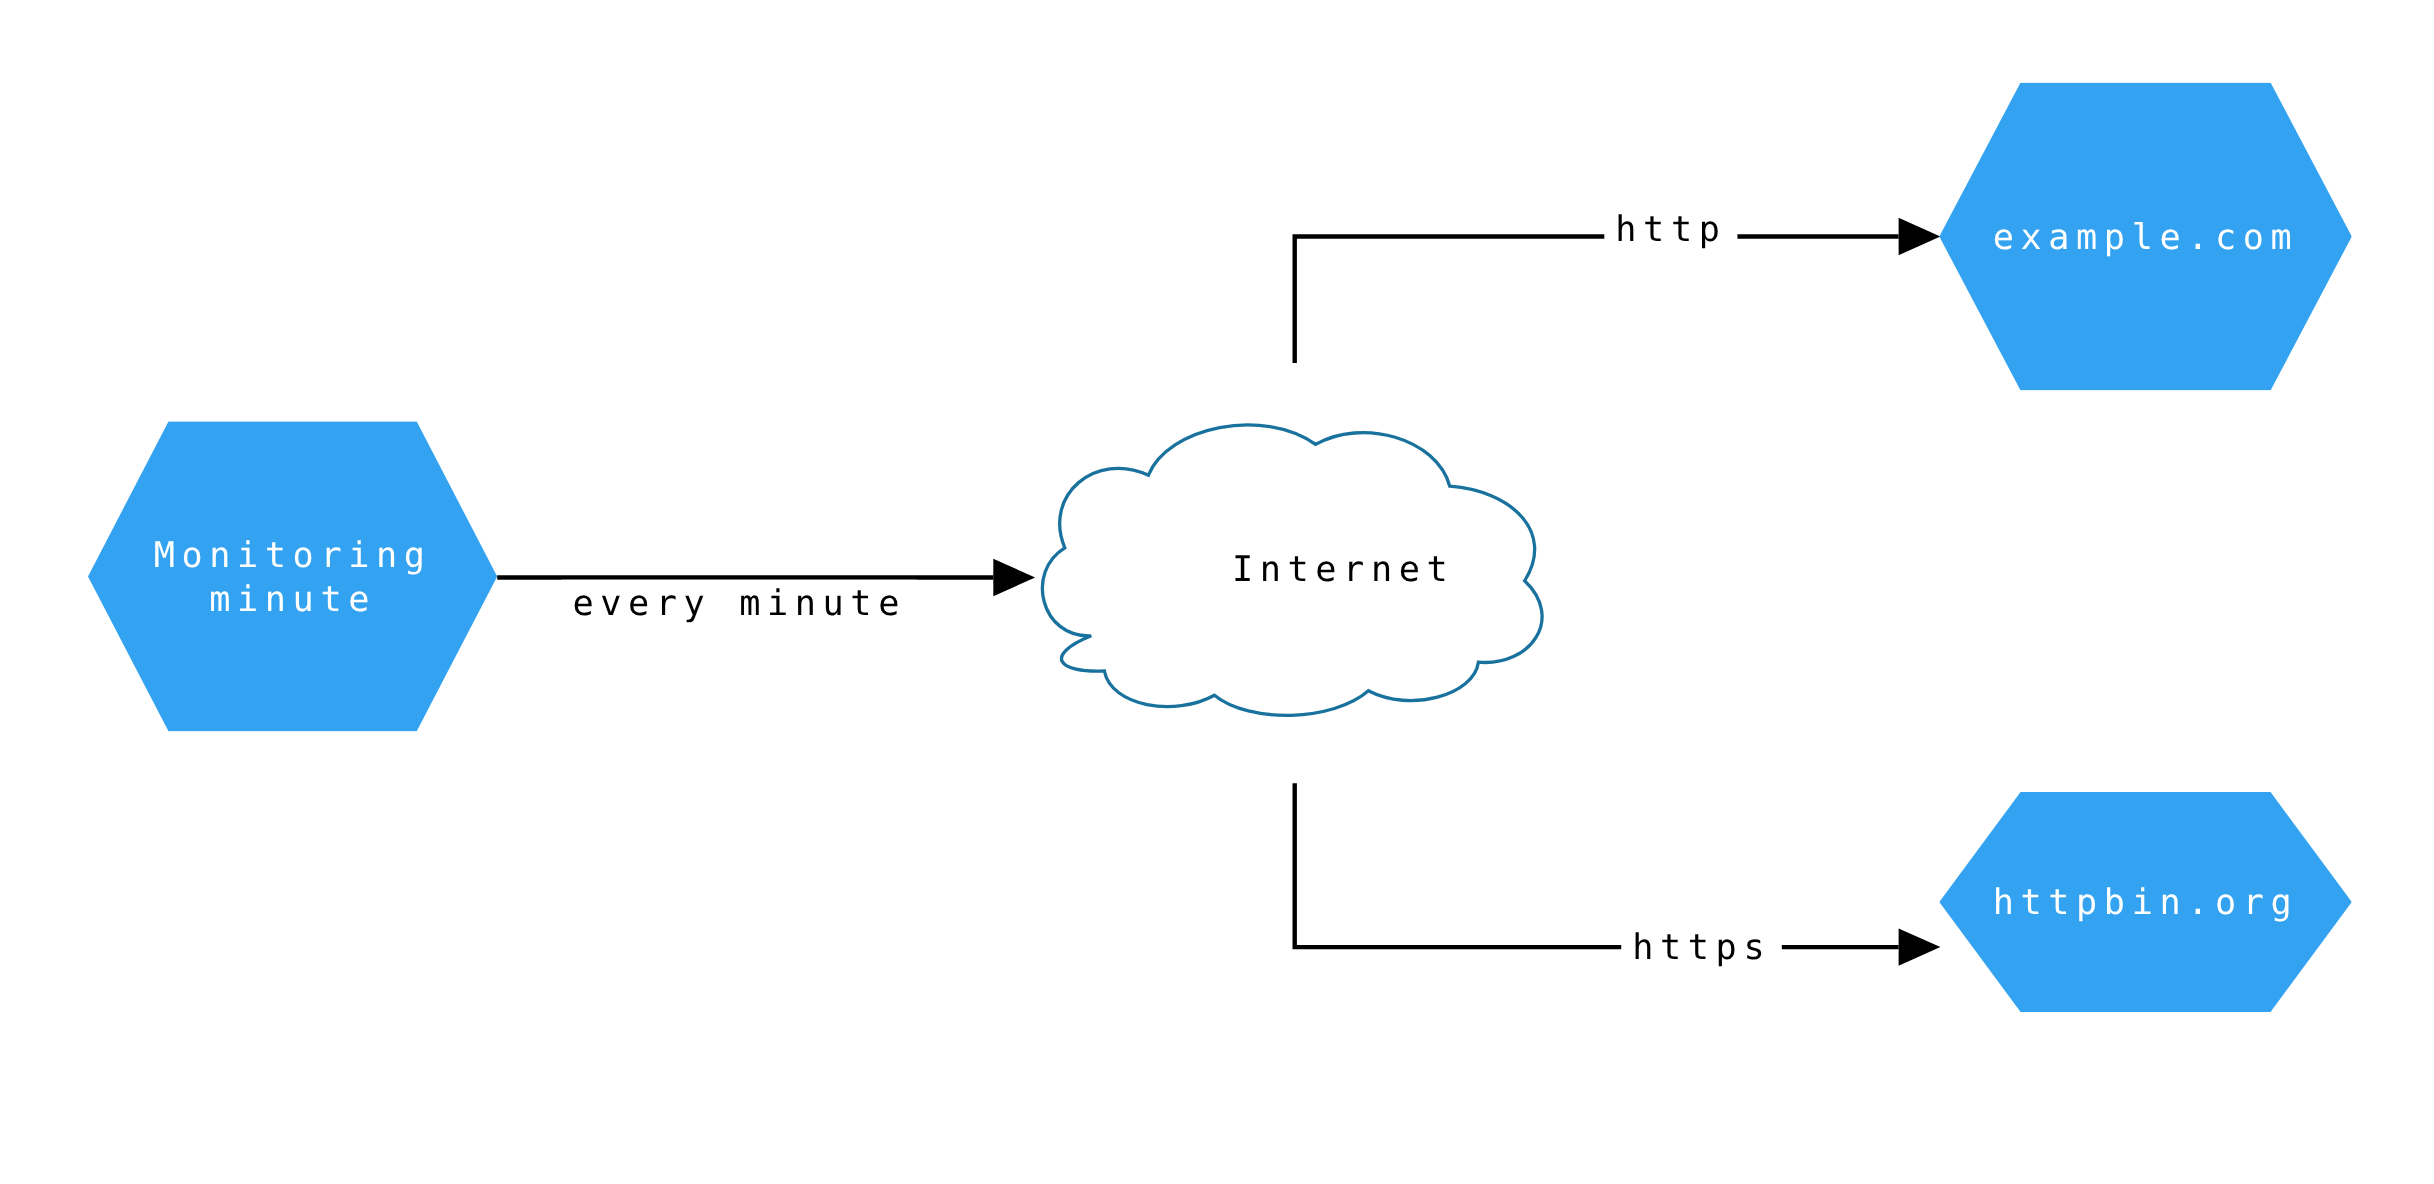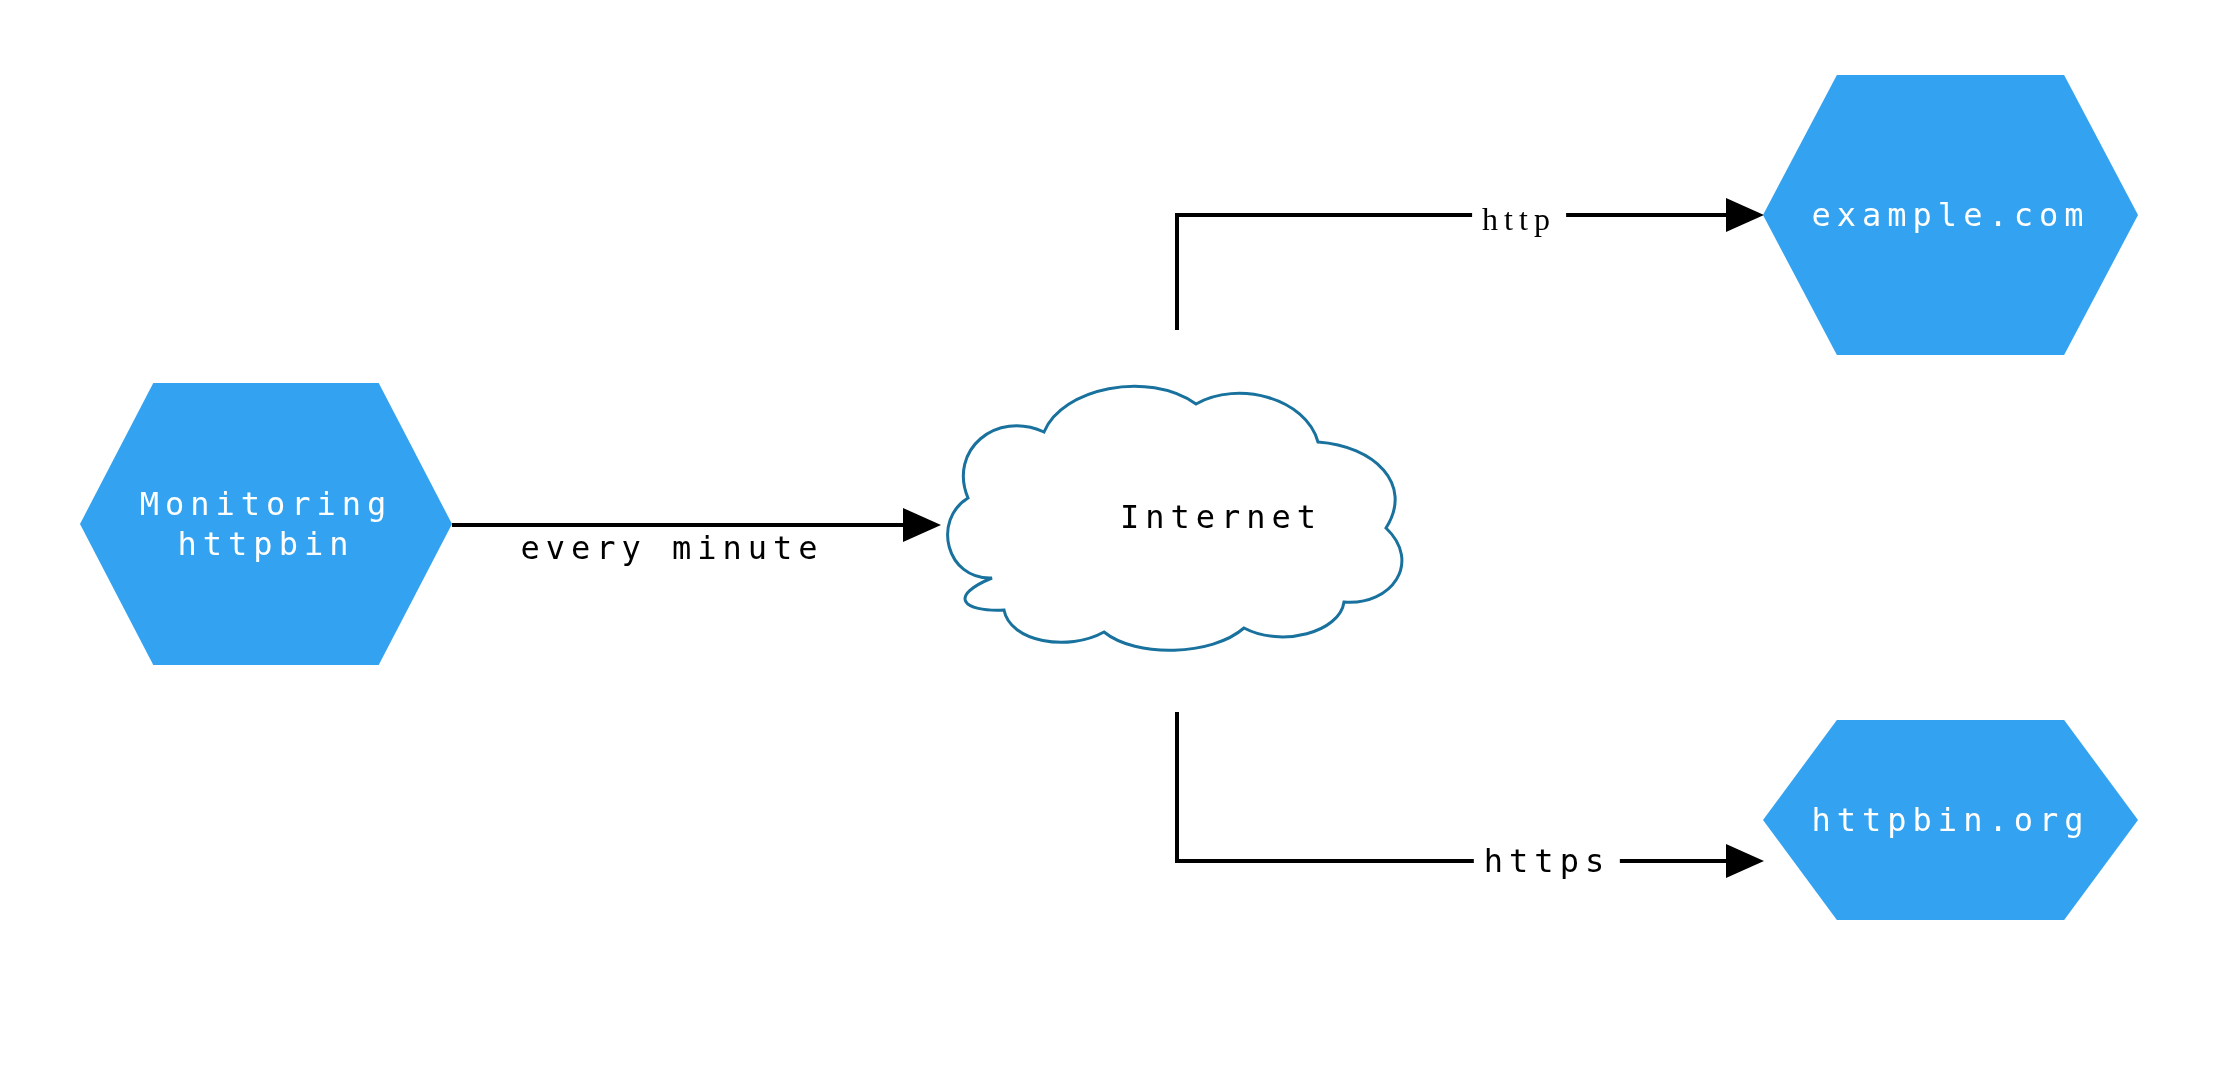--- a/index.html
+++ b/index.html
@@ -67,32 +67,32 @@
                C 434 64 474 102 446 146
                C 482 180 452 224 404 220
                C 400 250 342 266 304 246
                C 272 274 196 276 164 250
                C 128 270 70 260 64 228
                C 22 230 8 214 52 196 Z"></path>
     </g>
   </svg>
 
   <div class="hex" style="left:80px;top:383px;width:372px;height:282px;">
-    <span class="hex-label">Monitoring httpbin</span>
+    <span class="hex-label">Monitoring minute</span>
   </div>
 
   <div class="hex" style="left:1763px;top:75px;width:375px;height:280px;">
     <span class="hex-label">example.com</span>
   </div>
 
   <div class="hex" style="left:1763px;top:720px;width:375px;height:200px;">
     <span class="hex-label">httpbin.org</span>
   </div>
 
   <div class="cloud-label" style="left:1221px;top:517px;text-align:center;">Internet</div>
 
   <div class="edge-label" style="left:672px;top:548px;">every minute</div>
 
-  <div class="edge-label" style="left:1519px;top:219px;font-family:Liberation Serif, serif;">http</div>
+  <div class="edge-label" style="left:1519px;top:208px;">http</div>
 
   <div class="edge-label" style="left:1547px;top:861px;">https</div>
 
 </div>
 
 </body></html>

